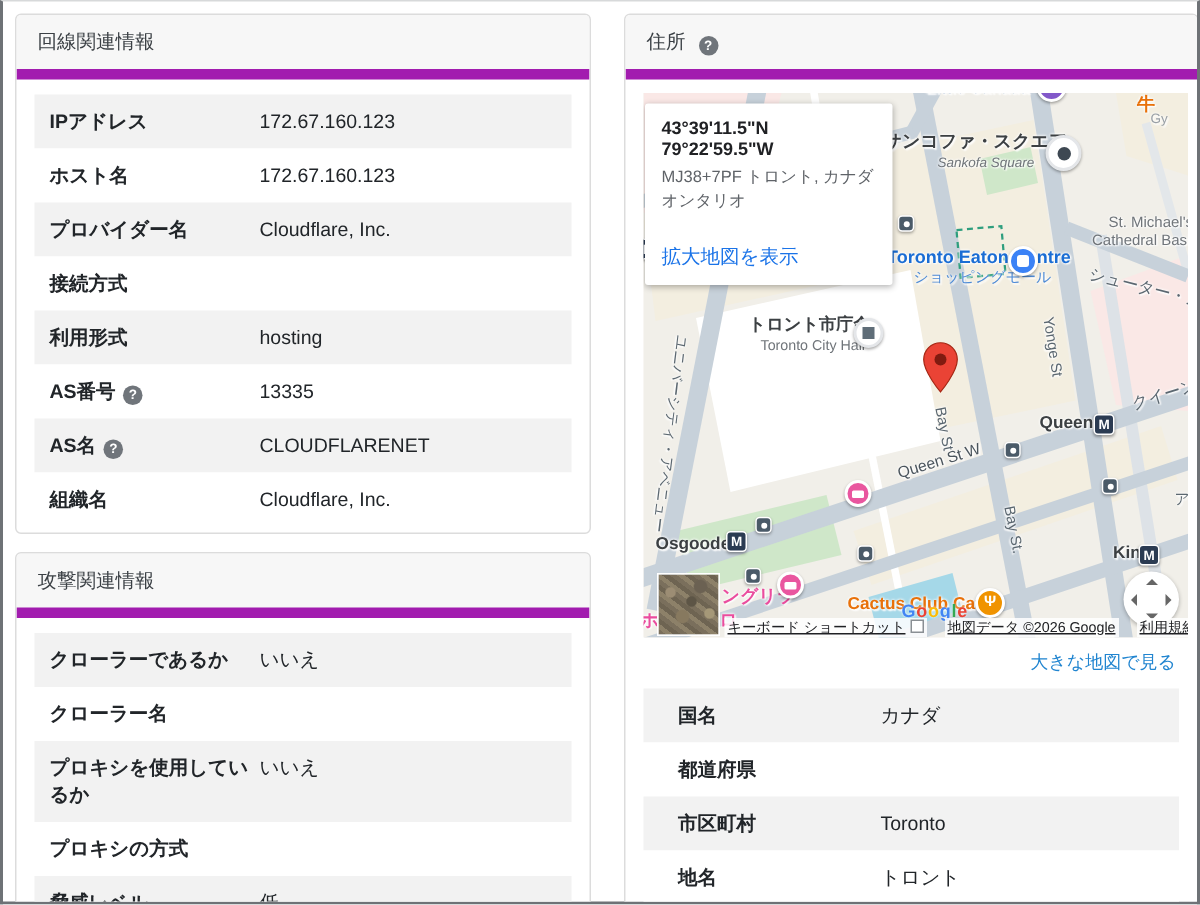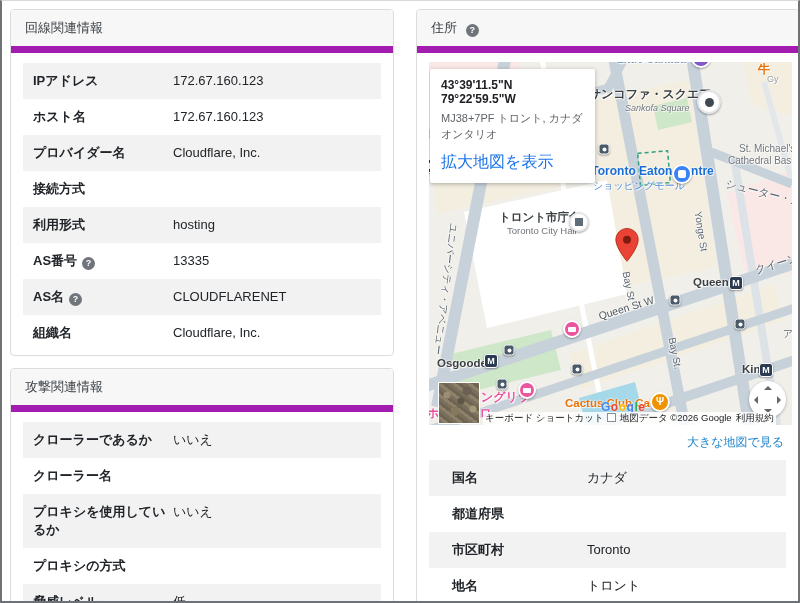--- a/index.html
+++ b/index.html
@@ -50,21 +50,21 @@
   .marker-metro { width:14px; height:14px; border-radius:3px; background:#2b3b52; border:1px solid #fff; }
   .marker-metro .glyph { color:#fff; font-size:9px; font-weight:700; line-height:1; }
   .marker-transit { width:11px; height:11px; border-radius:3px; background:#4a5a68; border:1px solid #fff; }
   .marker-transit .glyph { width:4px; height:4px; background:#fff; border-radius:50%; }
   .pin { position:absolute; margin-left:-12px; margin-top:-12px; z-index:5; }
 
   #map-card { position:absolute; left:1px; top:7px; width:165px; z-index:6; background:#fff; border-radius:2px;
               box-shadow:0 1px 4px rgba(0,0,0,.3); padding:9px 11px 10px 11px; }
   #map-card .card-title { font-size:12px; font-weight:700; color:#202124; }
   #map-card .card-sub { font-size:11px; color:#5f6368; margin-top:5px; line-height:1.45; }
-  #map-card .card-link { display:inline-block; font-size:16px; color:#1a73e8; margin-top:9px; cursor:pointer; }
+  #map-card .card-link { display:inline-block; font-size:13px; color:#1a73e8; margin-top:19px; cursor:pointer; }
 
   #streetview-thumb { position:absolute; left:9px; top:320px; width:42px; height:42px; z-index:6; border:1px solid #fff;
       background:
         radial-gradient(circle at 20% 30%, #9c8d74 0 3px, transparent 4px),
         radial-gradient(circle at 70% 20%, #6b6152 0 4px, transparent 5px),
         radial-gradient(circle at 40% 70%, #87795f 0 4px, transparent 5px),
         radial-gradient(circle at 85% 65%, #a59878 0 3px, transparent 4px),
         radial-gradient(circle at 55% 45%, #5d5546 0 3px, transparent 4px),
         repeating-linear-gradient(37deg, #7a6f5c 0 3px, #8d8169 3px 6px, #6e6452 6px 9px);
       cursor:pointer; }
@@ -73,21 +73,21 @@
                  background:#fff; box-shadow:0 1px 3px rgba(0,0,0,.3); z-index:6; cursor:pointer; }
   #pan-control i { position:absolute; width:0; height:0; border:4px solid transparent; }
   #pan-control .up    { left:14.5px; top:5px;    border-bottom-color:#666; border-top-width:0; }
   #pan-control .down  { left:14.5px; bottom:5px; border-top-color:#666; border-bottom-width:0; }
   #pan-control .left  { left:5px;    top:14.5px; border-right-color:#666; border-left-width:0; }
   #pan-control .right { right:5px;   top:14.5px; border-left-color:#666; border-right-width:0; }
 
   #google-logo { position:absolute; left:172px; top:338px; z-index:7; font-size:12px; font-weight:700; letter-spacing:.5px;
                  text-shadow:0 0 2px #fff; }
   #map-footer { position:absolute; left:0; right:0; bottom:0; height:14px; display:flex; align-items:center;
-                padding-left:54px; z-index:7; font-size:9.5px; color:#202124; }
+                gap:12px; padding-left:54px; z-index:7; font-size:9.5px; color:#202124;text-decoration:underline; }
   .map-footer-item { background:rgba(255,255,255,.85); padding:0 2px; white-space:nowrap; cursor:pointer; }
   .map-footer-item.kbd::after { content:""; display:inline-block; width:7px; height:7px; border:1px solid #8a8f94;
                 background:#fff; margin-left:3px; vertical-align:-1px; }
 
   #enlarge-row { text-align:right; padding:7px 2px 9px 0; }
   #enlarge-link { font-size:12px; color:#2185d0; cursor:pointer; text-decoration:none; }
 </style>
 </head>
 <body>
 
@@ -203,21 +203,21 @@
         </svg>
 
         <div id="map-labels">
             <div class="map-label" style="left: 188px; top: -9px; color: rgb(127, 155, 189); font-size: 11px; font-weight: 700;">Little Canada</div>
             <div class="map-label" style="left: 329px; top: 1px; color: rgb(232, 113, 10); font-size: 12px; font-weight: 700;">牛</div>
             <div class="map-label" style="left: 338px; top: 13px; color: rgb(154, 160, 166); font-size: 9px;">Gy</div>
             <div class="map-label" style="left: 160px; top: 26px; color: rgb(60, 64, 67); font-size: 12px; font-weight: 700;">サンコファ・スクエア</div>
             <div class="map-label" style="left: 196px; top: 42px; color: rgb(112, 117, 122); font-size: 9px; font-style: italic;">Sankofa Square</div>
             <div class="map-label" style="left: 52px; top: 82px; color: rgb(197, 114, 13); font-size: 10px;">和食店</div>
             <div class="map-label" style="left: 143px; top: 103px; color: rgb(26, 109, 212); font-size: 12px; font-weight: 700;">CF Toronto Eaton Centre</div>
-            <div class="map-label" style="left: 164px; top: 118px; color: rgb(77, 138, 213); font-size: 10px;">ショッピングモール</div>
+            <div class="map-label" style="left: 180px; top: 118px; color: rgb(77, 138, 213); font-size: 10px;">ショッピングモール</div>
             <div class="map-label" style="left: 310px; top: 81px; color: rgb(112, 117, 122); font-size: 10px;">St. Michael's</div>
             <div class="map-label" style="left: 299px; top: 93px; color: rgb(112, 117, 122); font-size: 10px;">Cathedral Basilica</div>
             <div class="map-label" style="left: 297px; top: 115px; color: rgb(91, 103, 112); font-size: 11px; transform: rotate(14deg);">シューター・ス</div>
             <div class="map-label" style="left: 70px; top: 149px; color: rgb(60, 64, 67); font-size: 11.5px; font-weight: 700;">トロント市庁舎</div>
             <div class="map-label" style="left: 78px; top: 164px; color: rgb(112, 117, 122); font-size: 9.5px;">Toronto City Hall</div>
             <div class="map-label" style="left: 269px; top: 144px; color: rgb(91, 103, 112); font-size: 10px; transform: rotate(81deg);">Yonge St</div>
             <div class="map-label" style="left: 25px; top: 156px; color: rgb(91, 103, 112); font-size: 10px; transform: rotate(97deg);">ユニバーシティ・アベニュー</div>
             <div class="map-label" style="left: 197px; top: 204px; color: rgb(91, 103, 112); font-size: 10px; transform: rotate(79deg);">Bay St</div>
             <div class="map-label" style="left: 264px; top: 214px; color: rgb(60, 64, 67); font-size: 11.5px; font-weight: 700;">Queen</div>
             <div class="map-label" style="left: 326px; top: 202px; color: rgb(91, 103, 112); font-size: 11px; transform: rotate(-17deg);">クイーン</div>

